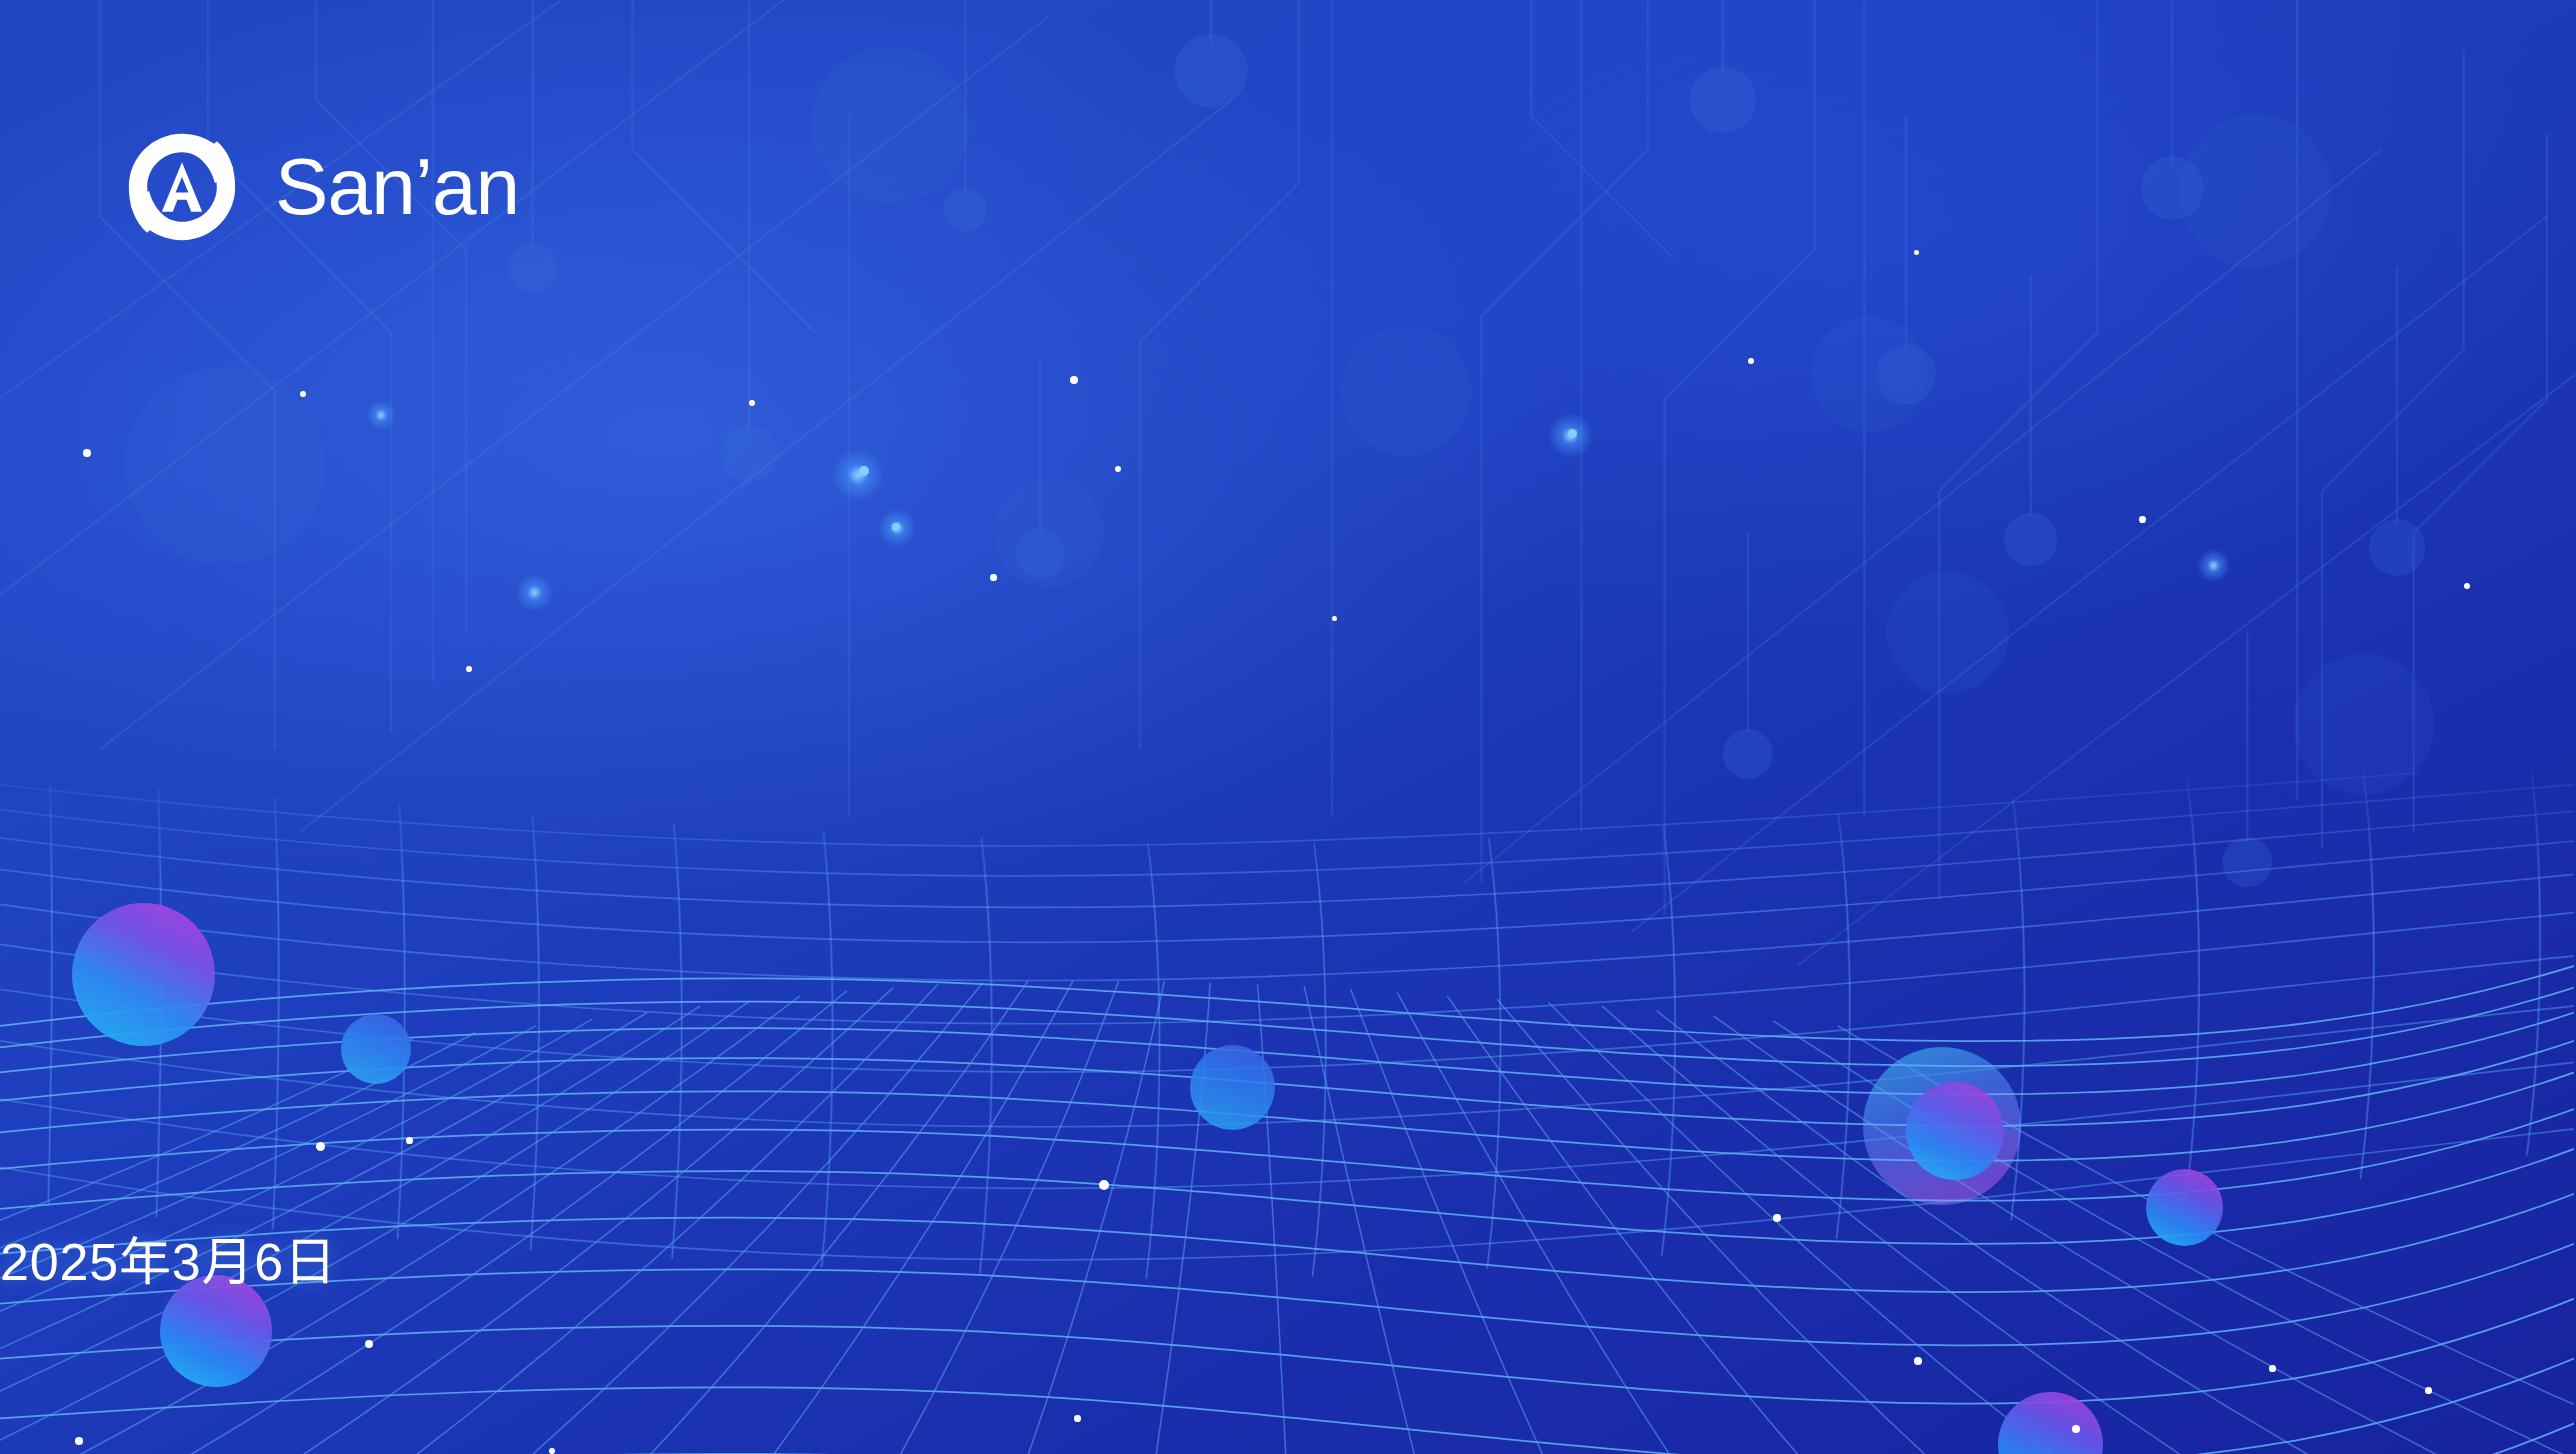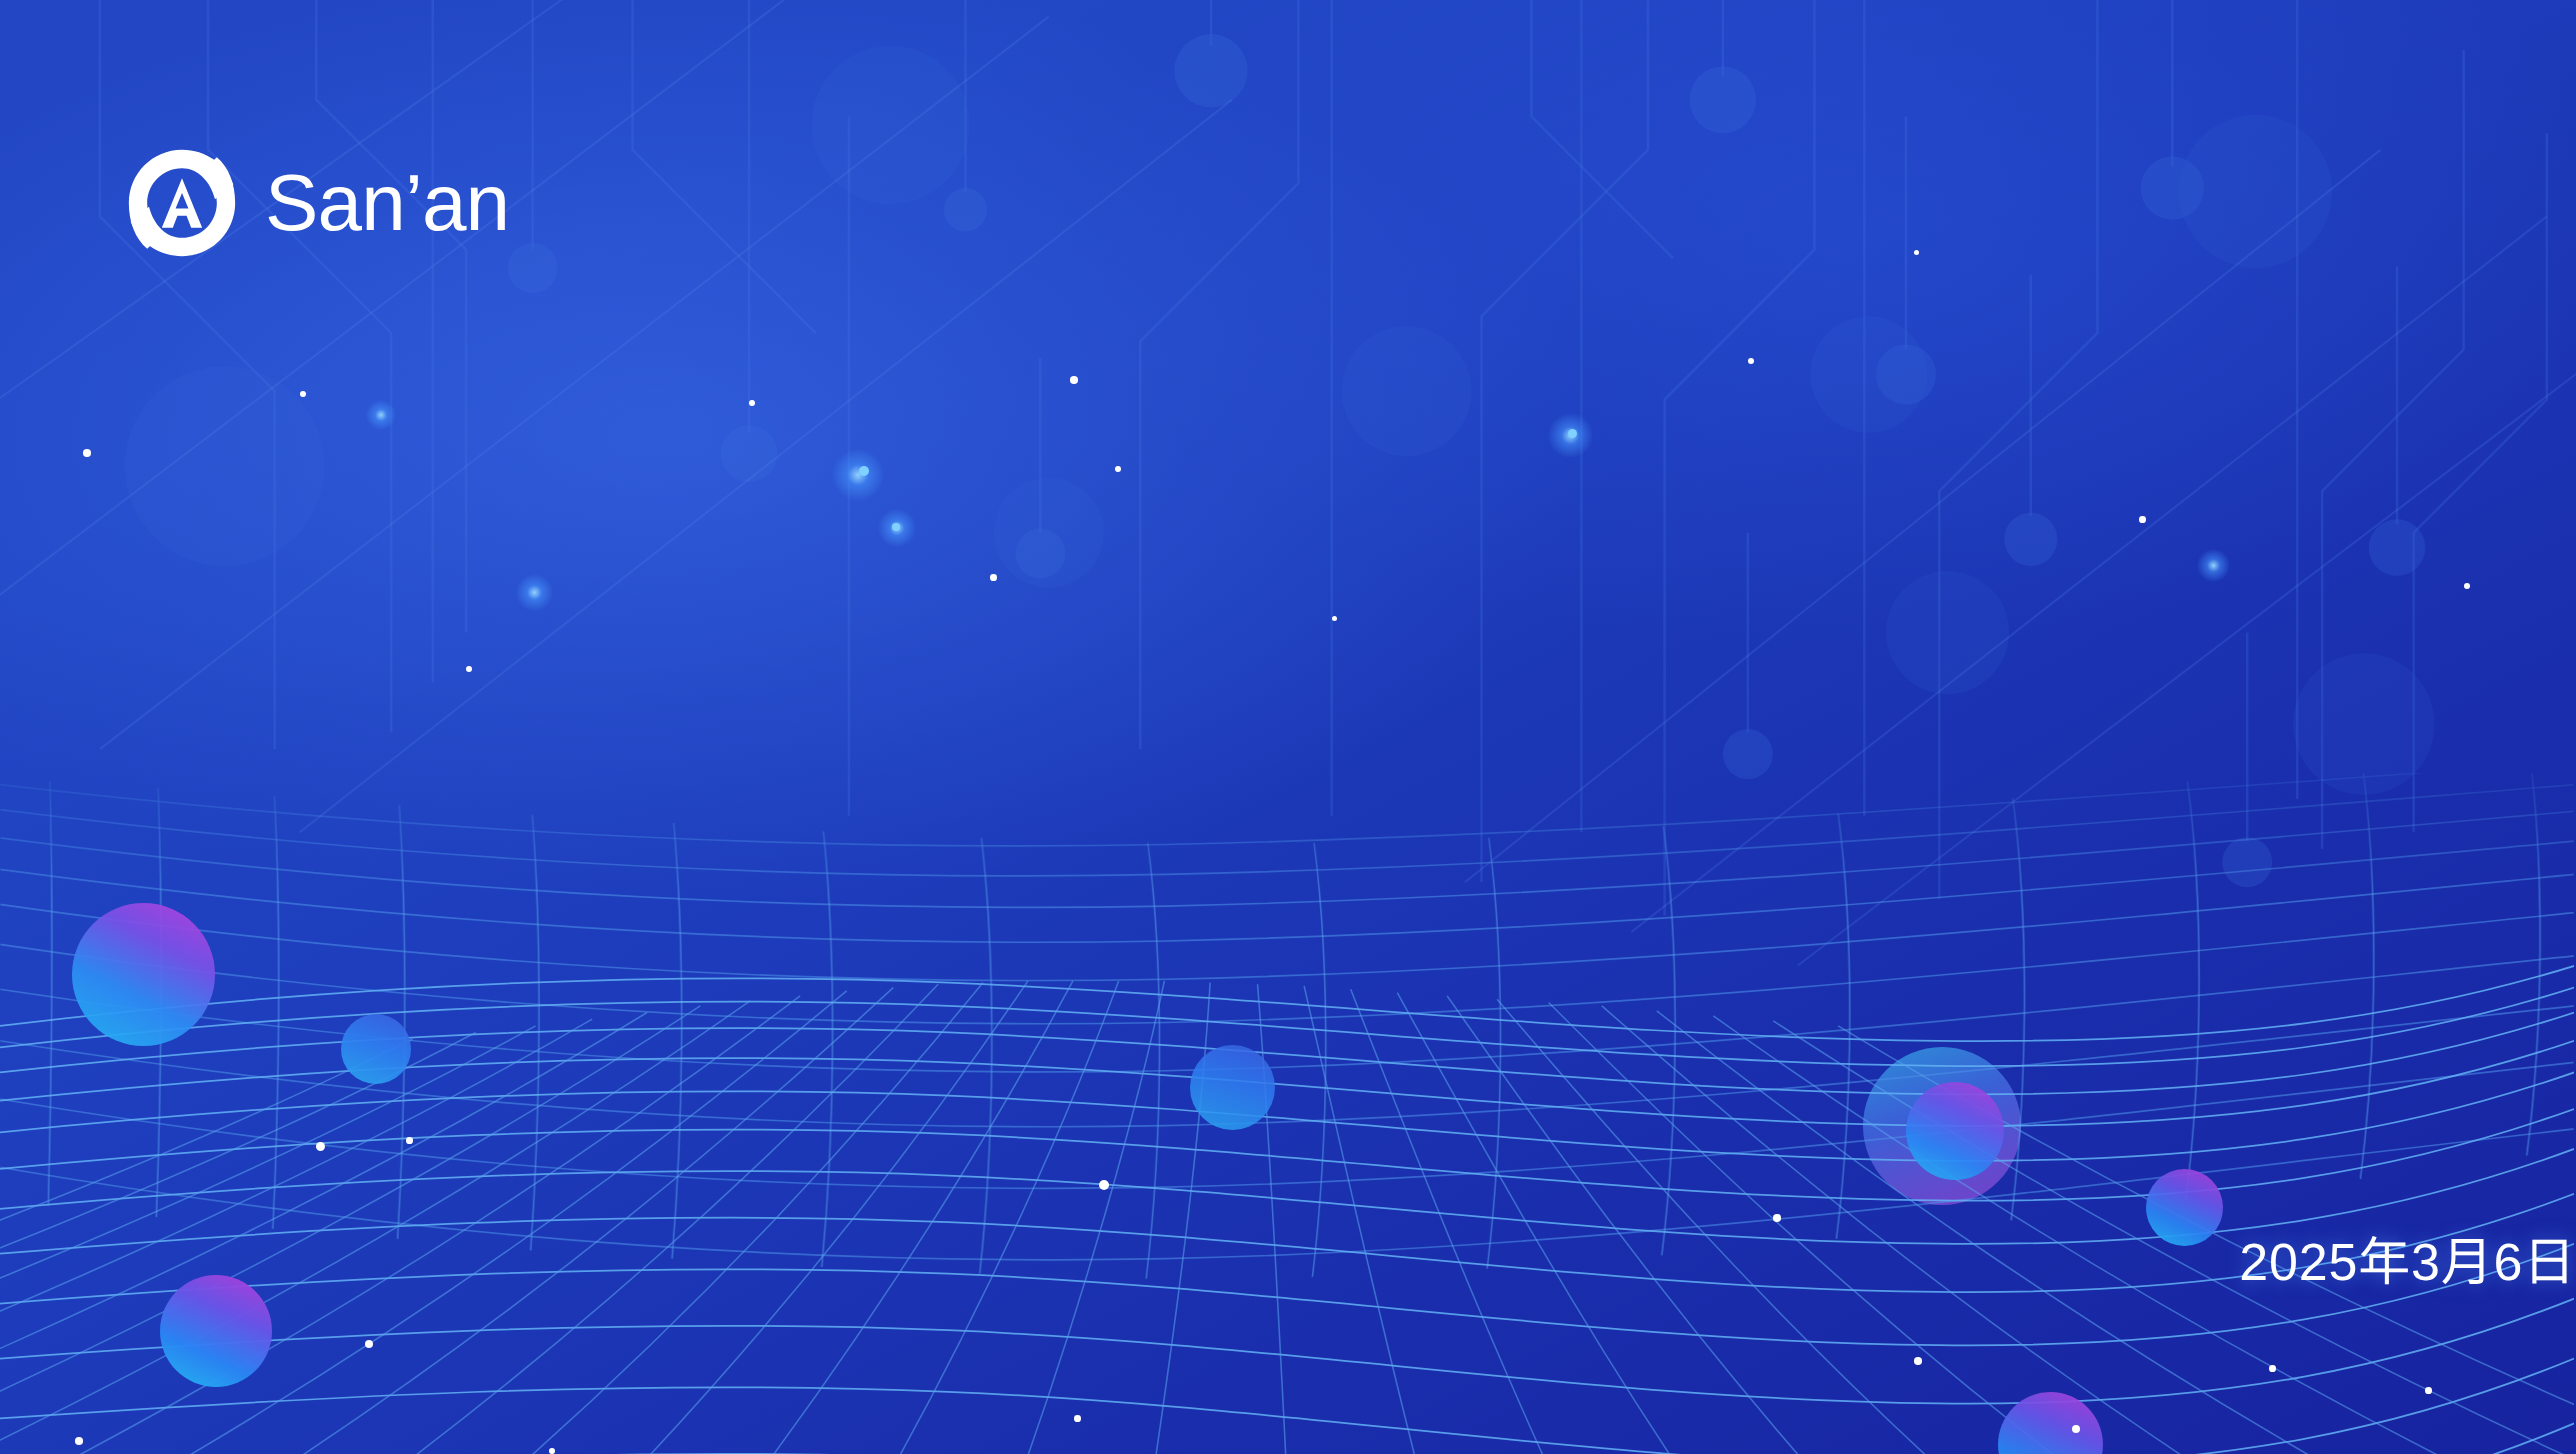--- a/index.html
+++ b/index.html
@@ -41,21 +41,21 @@
   #meshfar .ln{stroke:#4d8fe6;stroke-width:2;opacity:.6;}
 
   
   .sphere{position:absolute;border-radius:50%;}
   .sph-a{background:linear-gradient(208deg,#c13ddc 0%,#7a52e8 32%,#2f8cf5 62%,#22b9f2 100%);}
   .sph-b{background:linear-gradient(205deg,#b93ad8 0%,#6a55e8 35%,#2a86f4 68%,#23bbf2 100%);}
   .sph-c{background:linear-gradient(200deg,#3c5fe0 0%,#2f7ef0 45%,#2aa7ef 100%);}
   .sph-d{background:linear-gradient(160deg,#38c9f2 0%,#4f7ff0 40%,#b24bdd 100%);}
 
   
-  #logo{position:absolute;left:127px;top:148px;display:flex;align-items:center;gap:28px;}
+  #logo{position:absolute;left:127px;top:132px;display:flex;align-items:center;gap:38px;}
   #logo .mark{width:110px;height:110px;flex:0 0 auto;}
   #logo .wordmark{
     color:#ffffff;font-size:80px;line-height:1;font-weight:400;
     letter-spacing:-0.8px;white-space:nowrap;
     font-family:"Liberation Sans","DejaVu Sans",sans-serif;
   }
 
   
   #titleblock{
     position:absolute;left:0;right:0;top:391px;
@@ -70,21 +70,21 @@
   #titleblock .l2{
     font-size:155px;line-height:1.17;font-weight:700;
     letter-spacing:38px;
     text-indent:38px;
     font-family:"DejaVu Sans","Liberation Sans",sans-serif;
   }
 
   
   #dateline{
     position:absolute;left:0;right:0;top:1220px;
-    text-align:right;color:#ffffff;
+    text-align:left;color:#ffffff;
     font-size:52px;font-weight:400;letter-spacing:0.8px;
     font-family:"Liberation Sans","DejaVu Sans",sans-serif;
     text-shadow:0 0 18.3px rgba(90,160,255,.55);
   }
 </style>
 </head>
 <body>
 
 <div id="stage">
 

